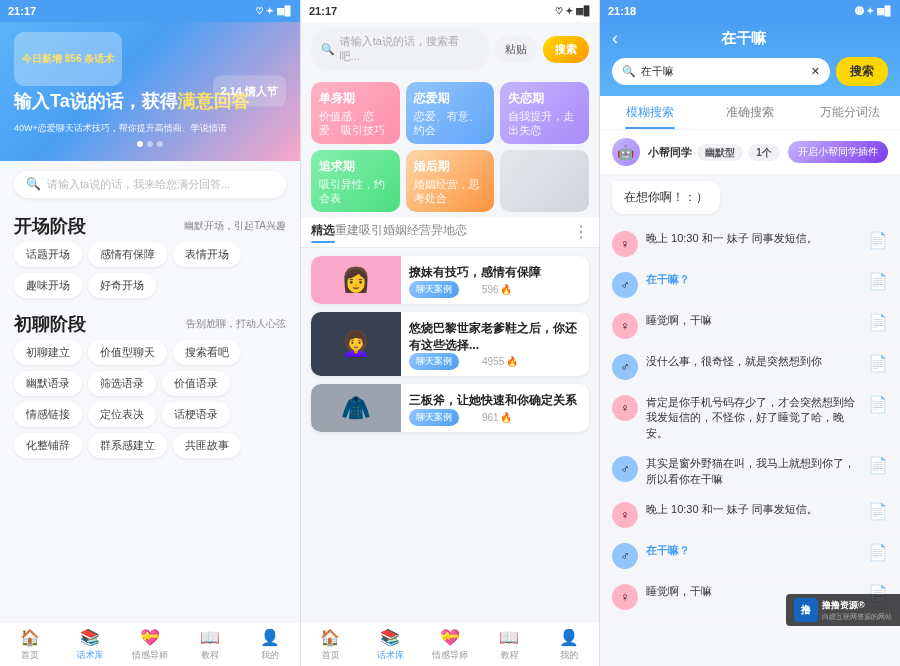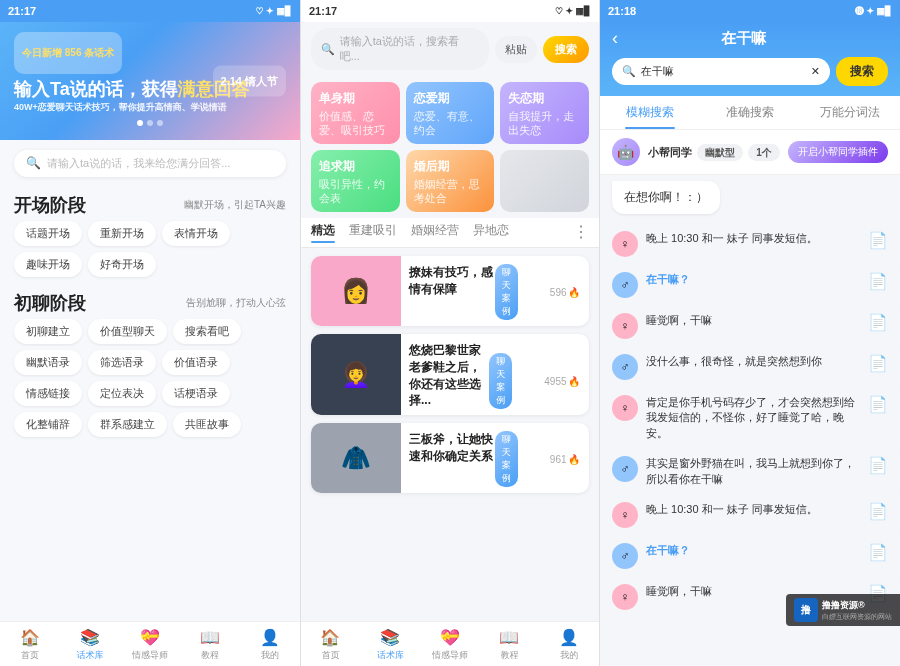--- a/index.html
+++ b/index.html
@@ -46,28 +46,28 @@
       background: linear-gradient(135deg, #5bb4f8 0%, #4a9ff5 40%, #f9a8c9 100%);
       padding: 10px 14px 14px;
       color: white;
       position: relative;
       flex-shrink: 0;
     }
     .hero-banner .new-today {
       font-size: 10px;
       background: rgba(255,255,255,0.3);
       border-radius: 10px;
-      padding: 14px 8px;
+      padding: 20px 8px;
       display: inline-block;
       margin-bottom: 4px;
     }
     .hero-banner .new-today span { color: #ffe066; font-weight: 700; }
     .hero-banner h1 { font-size: 18px; font-weight: 700; line-height: 1.3; }
     .hero-banner h1 em { color: #ffe066; font-style: normal; }
-    .hero-banner .sub { font-size: 9px; opacity: 0.9; margin-top: 0; line-height: 1.4; font-weight: bold; }
+    .hero-banner .sub { font-size: 9px; opacity: 0.9; margin-top: 9px; line-height: 1.4; }
     .hero-badge {
       position: absolute;
       right: 14px;
       top: 50%;
       transform: translateY(-50%);
       background: rgba(255,255,255,0.2);
       border-radius: 8px;
       padding: 8px 8px;
       font-size: 11px;
       font-weight: 700;
@@ -205,21 +205,20 @@
     .cat-card.pink { background: linear-gradient(135deg, #ffb3c6, #ff8fab); }
     .cat-card.blue { background: linear-gradient(135deg, #93c5fd, #60a5fa); }
     .cat-card.purple { background: linear-gradient(135deg, #c4b5fd, #a78bfa); }
     .cat-card.green { background: linear-gradient(135deg, #86efac, #4ade80); }
     .cat-card.orange { background: linear-gradient(135deg, #fed7aa, #fb923c); }
 
     .tabs-2 {
       display: flex;
       align-items: flex-start;
       padding: 4px 10px;
-      gap: 14px;
       border-bottom: 1px solid #e8e8e8;
       flex-shrink: 0;
       background: white;
     }
     .tab-item-2 {
       font-size: 12px;
       color: #888;
       padding-bottom: 4px;
       cursor: pointer;
       position: relative;
@@ -258,31 +257,31 @@
       overflow: hidden;
     }
     .thumb-placeholder {
       width: 100%;
       height: 100%;
       display: flex;
       align-items: center;
       justify-content: center;
       font-size: 24px;
     }
-    .content-info { padding: 8px 8px 6px; flex: 1; display: flex; flex-direction: row; }
+    .content-info { padding: 8px 8px 6px; flex: 1; display: flex; flex-direction: column; }
     .content-title { font-size: 12px; font-weight: 600; color: #222; line-height: 1.4; }
-    .content-bottom { margin-top: auto; display: flex; align-items: center; gap: 8px; }
+    .content-bottom { margin-top: auto; display: flex; align-items: center; gap: 23px; }
     .chat-badge {
       background: linear-gradient(135deg, #93c5fd, #4a9ff5);
       border-radius: 10px;
       padding: 2px 7px;
       font-size: 9px;
       color: white;
     }
-    .view-count { font-size: 10px; color: #aaa; display: flex; align-items: center; gap: 2px; margin-left: 24px; }
+    .view-count { font-size: 10px; color: #aaa; display: flex; align-items: center; gap: 2px; }
 
     .panel-2-nav { display: flex; background: white; border-top: 1px solid #eee; flex-shrink: 0; }
 
     
     .panel-3 {
       width: 300px;
       background: #f5f6fa;
     }
     .panel-3 .status-bar { background: #4a9ff5; color: white; }
 
@@ -482,21 +481,21 @@
     <span class="search-icon-1">🔍</span>
     <span>请输入ta说的话，我来给您满分回答...</span>
   </div>
 
   <div class="section-label">
     <span class="title">开场阶段</span>
     <span class="sub-title">幽默开场，引起TA兴趣</span>
   </div>
   <div class="tag-grid">
     <div class="tag">话题开场</div>
-    <div class="tag">重新开场</div>
+    <div class="tag">感情有保障</div>
     <div class="tag">表情开场</div>
     <div class="tag">趣味开场</div>
     <div class="tag">好奇开场</div>
   </div>
 
   <div class="section-label">
     <span class="title">初聊阶段</span>
     <span class="sub-title">告别尬聊，打动人心弦</span>
   </div>
   <div class="tag-grid">

